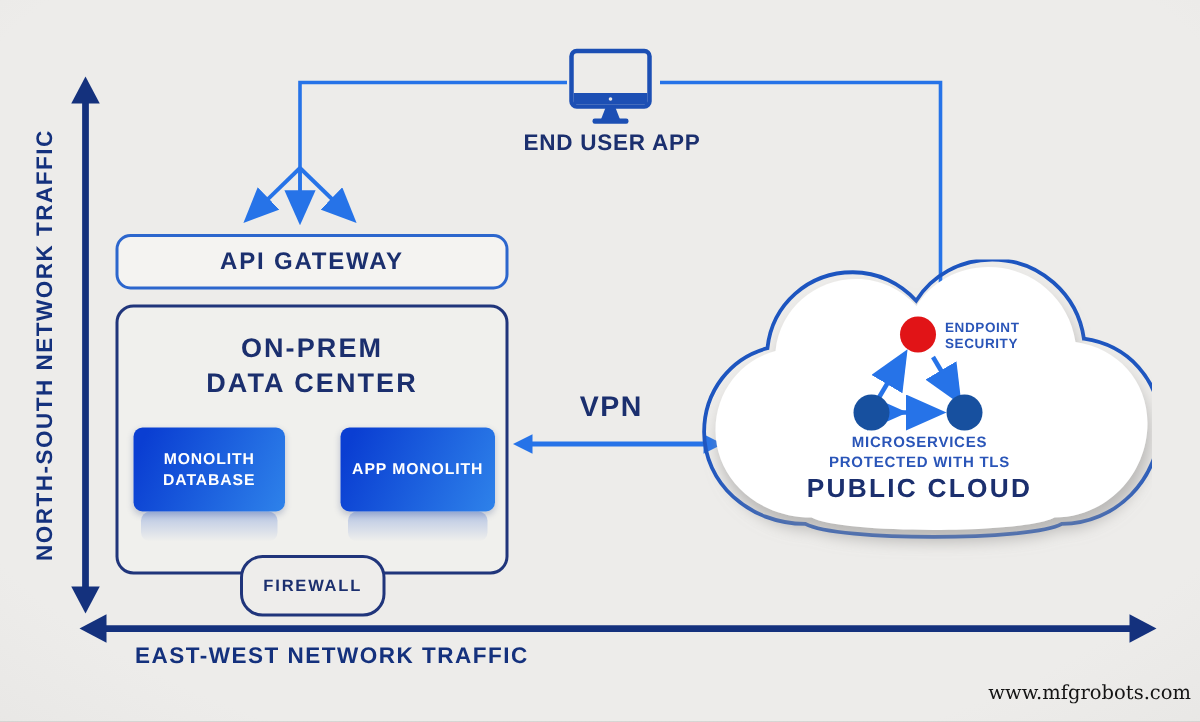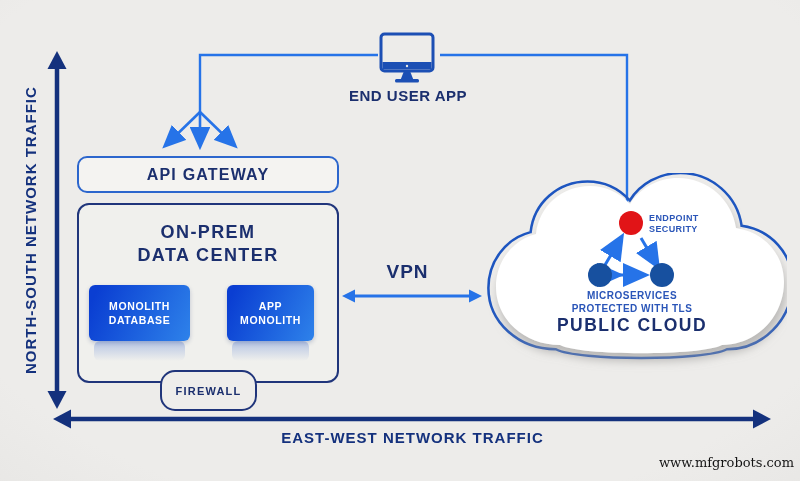--- a/index.html
+++ b/index.html
@@ -10,21 +10,21 @@
   }
   .abs{position:absolute;}
   
   .ns-label{
     left:16px; top:58px; width:28px; height:344px;
     writing-mode:vertical-rl; transform:rotate(180deg);
     display:flex; align-items:center; justify-content:center;
     font-size:15px; font-weight:800; letter-spacing:1px; color:#14317d; white-space:nowrap;
   }
   .ew-label{
-    left:90px; top:429px; width:645px; text-align:center;
+    left:90px; top:429px; width:645px; 
     font-size:15px; font-weight:800; letter-spacing:1px; color:#14317d;
   }
   .end-user-label{
     left:338px; top:87px; width:140px; text-align:center;
     font-size:15px; font-weight:800; letter-spacing:.5px; color:#1b2f6e;
   }
   
   .api-box{
     left:77px; top:156px; width:262px; height:37px; box-sizing:border-box;
     border:2.5px solid #2c66cd; border-radius:10px;
@@ -49,34 +49,34 @@
     display:flex; align-items:center; justify-content:center; text-align:center;
     color:#fff; font-size:10.5px; font-weight:800; letter-spacing:.6px; line-height:1.35;
     box-shadow:0 2px 4px rgba(40,60,120,.25);
   }
   .grad-box:after{
     content:""; position:absolute; left:5px; right:5px; top:100%; height:20px;
     background:linear-gradient(to bottom, rgba(25,80,200,.28), rgba(25,80,200,0));
     border-radius:6px;
   }
   .db-box{left:10px; top:80px; position:absolute;}
-  .app-box{left:148px; top:80px; position:absolute; width:87px;}
+  .app-box{left:148px; top:80px; position:absolute; width:103px;}
   .firewall-pill{
     left:81px; top:165px; width:97px; height:41px; box-sizing:border-box; z-index:3;
     background:#eeedeb; border:2.5px solid #20357b; border-radius:15px;
     display:flex; align-items:center; justify-content:center;
     font-size:11px; font-weight:800; letter-spacing:1.2px; color:#1b2f6e;
   }
   
   .vpn-label{
     left:350px; top:261px; width:115px; text-align:center;
     font-size:19px; font-weight:800; letter-spacing:1px; color:#1b2f6e;
   }
   
-  .cloud-wrap{left:482px; top:173px; width:305px; height:205px;}
+  .cloud-wrap{left:463px; top:173px; width:305px; height:205px;}
   .node{position:absolute; width:24px; height:24px; border-radius:50%;}
   .node-red{left:137px; top:38px; background:#e11417; z-index:2;}
   .node-blue{background:#17509f; z-index:2;}
   .endpoint-label{
     left:167px; top:40px; width:80px; z-index:2;
     font-size:9px; font-weight:800; letter-spacing:.4px; color:#2a55b8; line-height:1.25;
   }
   .micro-label{
     left:30px; top:116px; width:240px; text-align:center; z-index:2;
     font-size:10px; font-weight:800; letter-spacing:.5px; color:#2a55b8; line-height:1.3;

